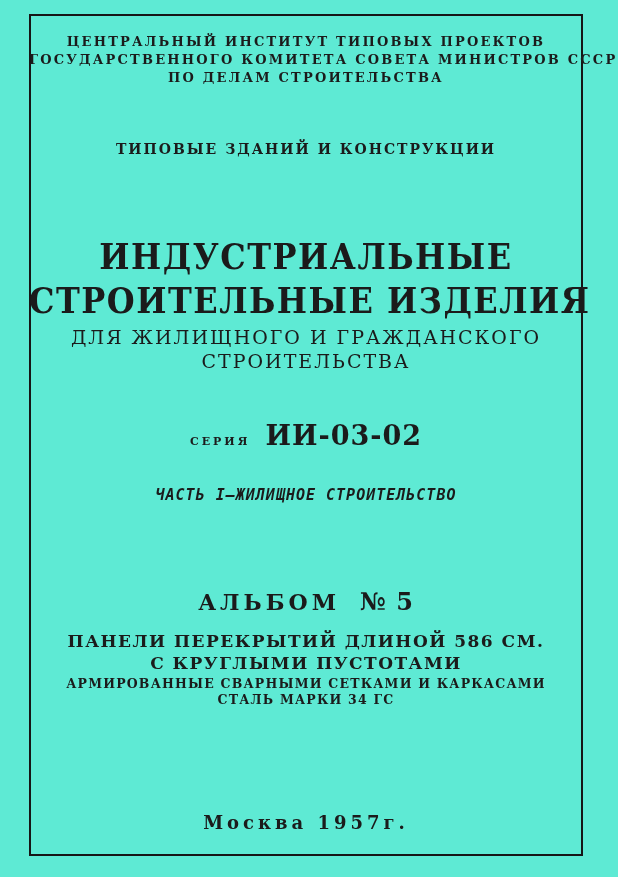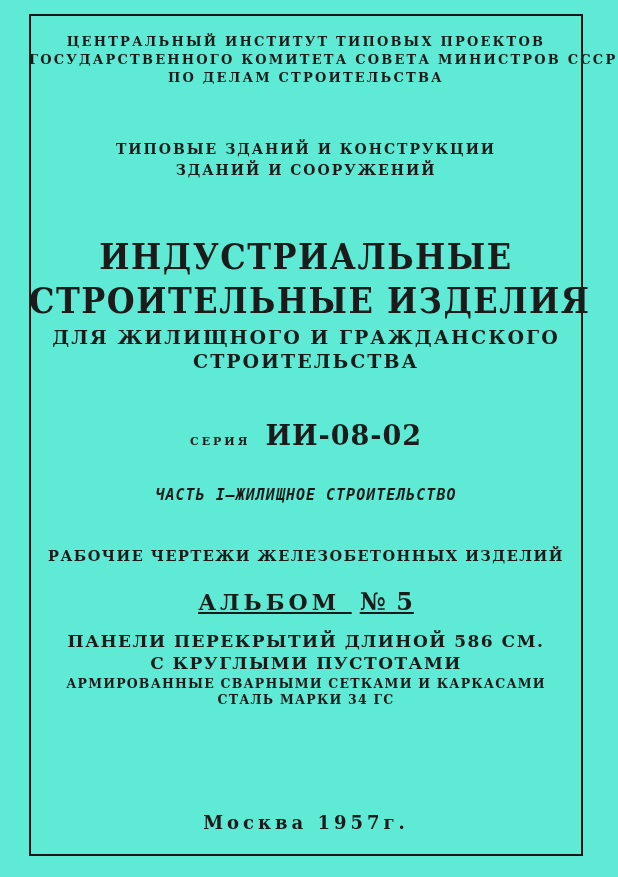--- a/index.html
+++ b/index.html
@@ -41,21 +41,21 @@
     letter-spacing: 2px; line-height: 21px;
   }
   .main-title {
     top: 236px;
     font-size: 32px; font-weight: bold;
     letter-spacing: 1.5px; line-height: 40px;
     transform: scaleY(1.08); transform-origin: top center;
   }
   .subtitle {
     top: 325px;
-    font-size: 19px; font-weight: bold;
+    font-size: 19px; font-weight: normal;
     letter-spacing: 2px; line-height: 24px;
   }
   .seriya { top: 420px; }
   .seriya .label {
     font-size: 11px; font-weight: bold; letter-spacing: 3px;
     vertical-align: baseline;
   }
   .seriya .code {
     font-size: 27px; font-weight: bold; letter-spacing: 1px;
     vertical-align: baseline; margin-left: 10px;
@@ -64,21 +64,21 @@
     top: 486px;
     font-family: "DejaVu Sans Mono", monospace;
     font-size: 15px; font-weight: bold; letter-spacing: 1px; font-style: italic;
   }
   .drawings {
     top: 547px;
     font-size: 14.5px; font-weight: bold; letter-spacing: 1.5px;
   }
   .albom {
     top: 587px;
-    font-size: 22px; font-weight: bold; letter-spacing: 4px; text-decoration: underline;
+    font-size: 22px; font-weight: bold; letter-spacing: 4px;
   }
   .albom .num { margin-left: 8px; font-size: 24px; letter-spacing: 1px; }
   .subject {
     top: 630px;
     font-size: 17px; font-weight: bold;
     letter-spacing: 1.5px; line-height: 22px;
   }
   .reinforcement {
     top: 676px;
     font-size: 12.5px; font-weight: bold;
@@ -111,41 +111,39 @@
   <div class="frame"></div>
 
   <div class="line org">
     <div>ЦЕНТРАЛЬНЫЙ ИНСТИТУТ ТИПОВЫХ ПРОЕКТОВ</div>
     <div>ГОСУДАРСТВЕННОГО КОМИТЕТА СОВЕТА МИНИСТРОВ СССР</div>
     <div>ПО ДЕЛАМ СТРОИТЕЛЬСТВА</div>
   </div>
 
   <div class="line series-heading">
     <div>ТИПОВЫЕ ЗДАНИЙ И КОНСТРУКЦИИ</div>
-    <div>ЗДАНИЙ И СООРУЖЕНИЙ</div>
   </div>
 
   <div class="line main-title">
     <div>ИНДУСТРИАЛЬНЫЕ</div>
     <div>СТРОИТЕЛЬНЫЕ ИЗДЕЛИЯ</div>
   </div>
 
   <div class="line subtitle">
     <div>ДЛЯ ЖИЛИЩНОГО И ГРАЖДАНСКОГО</div>
     <div>СТРОИТЕЛЬСТВА</div>
   </div>
 
   <div class="line seriya">
     <span class="label">СЕРИЯ</span>
-    <span class="code">ИИ-08-02</span>
+    <span class="code">ИИ-03-02</span>
   </div>
 
   <div class="line part">ЧАСТЬ I—ЖИЛИЩНОЕ СТРОИТЕЛЬСТВО</div>
 
-  <div class="line drawings">РАБОЧИЕ ЧЕРТЕЖИ ЖЕЛЕЗОБЕТОННЫХ ИЗДЕЛИЙ</div>
 
   <div class="line albom">
     <span>АЛЬБОМ</span>
     <span class="num">№ 5</span>
   </div>
 
   <div class="line subject">
     <div>ПАНЕЛИ ПЕРЕКРЫТИЙ ДЛИНОЙ 586 СМ.</div>
     <div>С КРУГЛЫМИ ПУСТОТАМИ</div>
   </div>

